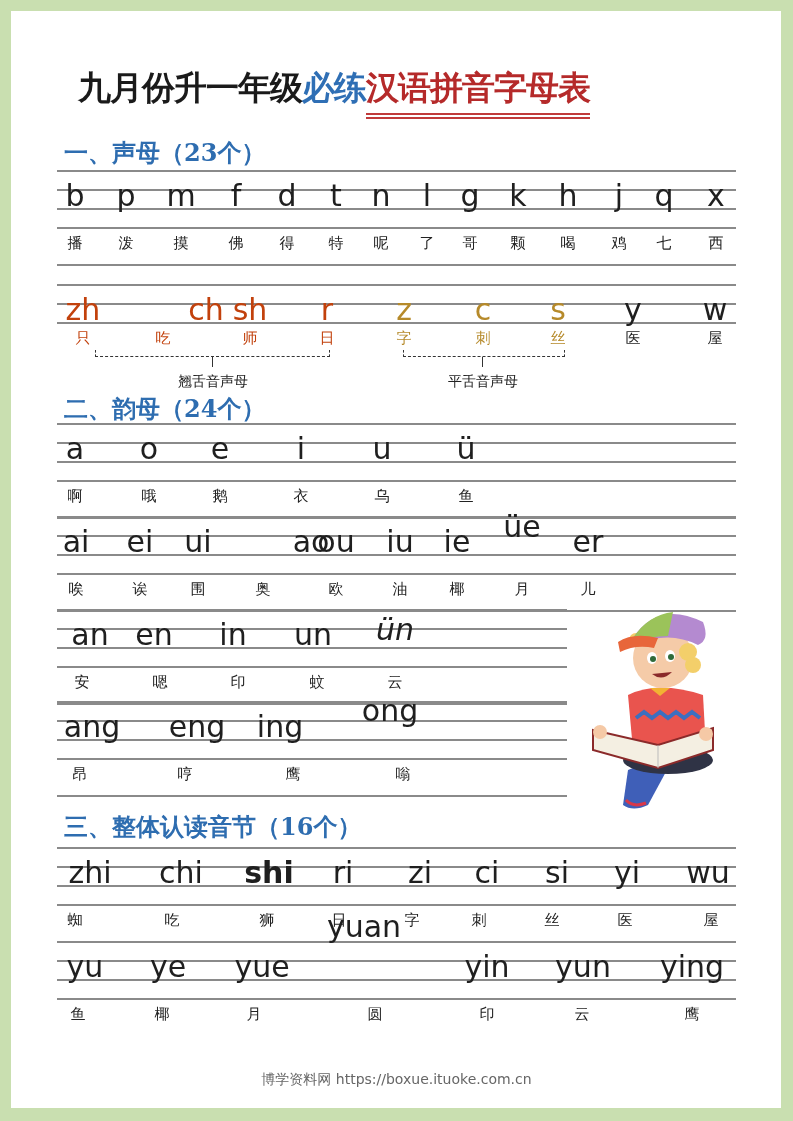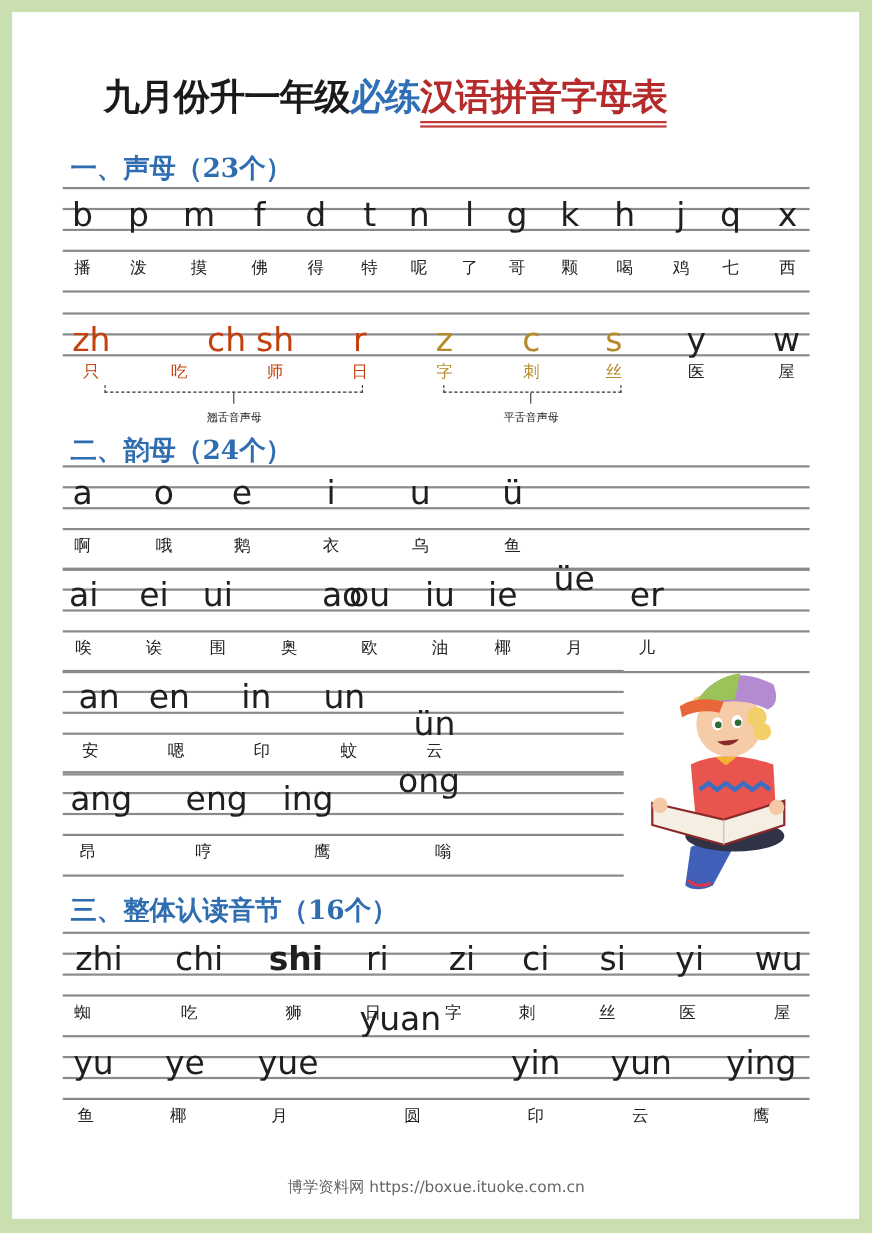--- a/index.html
+++ b/index.html
@@ -1,31 +1,31 @@
 <!DOCTYPE html>
 <html><head>
 <meta charset="utf-8">
 <style>
   html,body{margin:0;padding:0;}
   body{width:793px;height:1121px;background:#c9dfb0;position:relative;overflow:hidden;font-family:"DejaVu Sans",sans-serif;}
   .page{position:absolute;left:11px;top:11px;width:770px;height:1097px;background:#ffffff;}
-  .title{position:absolute;left:16px;width:668px;top:66px;text-align:center;font-family:Liberation Sans, sans-serif;font-weight:bold;font-size:33px;letter-spacing:-1px;white-space:nowrap;}
+  .title{position:absolute;left:0;width:668px;top:66px;text-align:center;font-family:Liberation Mono, monospace;font-weight:bold;font-size:33px;letter-spacing:-1px;white-space:nowrap;}
   .t-black{color:#1a1a1a;}
   .t-blue{color:#2f6fb5;}
   .t-red{color:#b52a2a;position:relative;}
   .t-red:after{content:"";position:absolute;left:0;right:0;bottom:-6px;height:2px;background:#c03a3a;box-shadow:0 4px 0 #c03a3a;}
   .sec{position:absolute;left:64px;font-family:"DejaVu Serif",serif;font-weight:bold;color:#2e6db0;font-size:24px;white-space:nowrap;}
   .rule{position:absolute;height:1.6px;background:#8a8a8a;}
   .py{position:absolute;font-family:"DejaVu Sans",sans-serif;font-size:30px;line-height:30px;color:#1f1f1f;white-space:nowrap;transform:translateX(-50%);}
   .hz{position:absolute;font-family:"DejaVu Serif",serif;font-size:15px;line-height:15px;color:#222;white-space:nowrap;transform:translateX(-50%);}
   .blue{color:#c2410c;}
   .gold{color:#b68a2a;}
   .bracket{position:absolute;border:1px dashed #333;border-top:none;height:6px;}
   .bracket-stem{position:absolute;width:1px;height:10px;background:#333;}
-  .note{position:absolute;font-family:Liberation Serif, serif;font-size:10px;color:#222;white-space:nowrap;transform:translateX(-50%);}
+  .note{position:absolute;font-family:Liberation Serif, serif;font-size:14px;color:#222;white-space:nowrap;transform:translateX(-50%);}
   .footer{position:absolute;left:0;width:793px;top:1071px;text-align:center;font-family:"DejaVu Sans",sans-serif;font-size:14px;color:#666;}
   .boy{position:absolute;left:588px;top:600px;width:140px;height:215px;}
 </style>
 </head>
 <body>
 
 <div class="page"></div>
 
 <div class="title">
   <span class="t-black">九月份升一年级</span><span class="t-blue">必练</span><span class="t-red">汉语拼音字母表</span>
@@ -193,21 +193,21 @@
 <div class="rule" style="left: 57px; width: 510px; top: 666px;"></div>
 <div class="rule" style="left: 57px; width: 510px; top: 703px;"></div>
 <div class="py" style="left: 90px; top: 620px;">an</div>
 <div class="hz" style="left: 82px; top: 675px;">安</div>
 <div class="py" style="left: 154px; top: 620px;">en</div>
 <div class="hz" style="left: 160px; top: 675px;">嗯</div>
 <div class="py" style="left: 233px; top: 620px;">in</div>
 <div class="hz" style="left: 238px; top: 675px;">印</div>
 <div class="py" style="left: 313px; top: 620px;">un</div>
 <div class="hz" style="left: 317px; top: 675px;">蚊</div>
-<div class="py" style="left: 395px; top: 644px;">ün</div>
+<div class="py" style="left: 395px; top: 615px; font-style: italic;">ün</div>
 <div class="hz" style="left: 395px; top: 675px;">云</div>
 <div class="rule" style="left: 57px; width: 510px; top: 701px;"></div>
 <div class="rule" style="left: 57px; width: 510px; top: 720px;"></div>
 <div class="rule" style="left: 57px; width: 510px; top: 739px;"></div>
 <div class="rule" style="left: 57px; width: 510px; top: 758px;"></div>
 <div class="rule" style="left: 57px; width: 510px; top: 795px;"></div>
 <div class="py" style="left: 92px; top: 712px;">ang</div>
 <div class="hz" style="left: 80px; top: 767px;">昂</div>
 <div class="py" style="left: 197px; top: 712px;">eng</div>
 <div class="hz" style="left: 185px; top: 767px;">哼</div>

